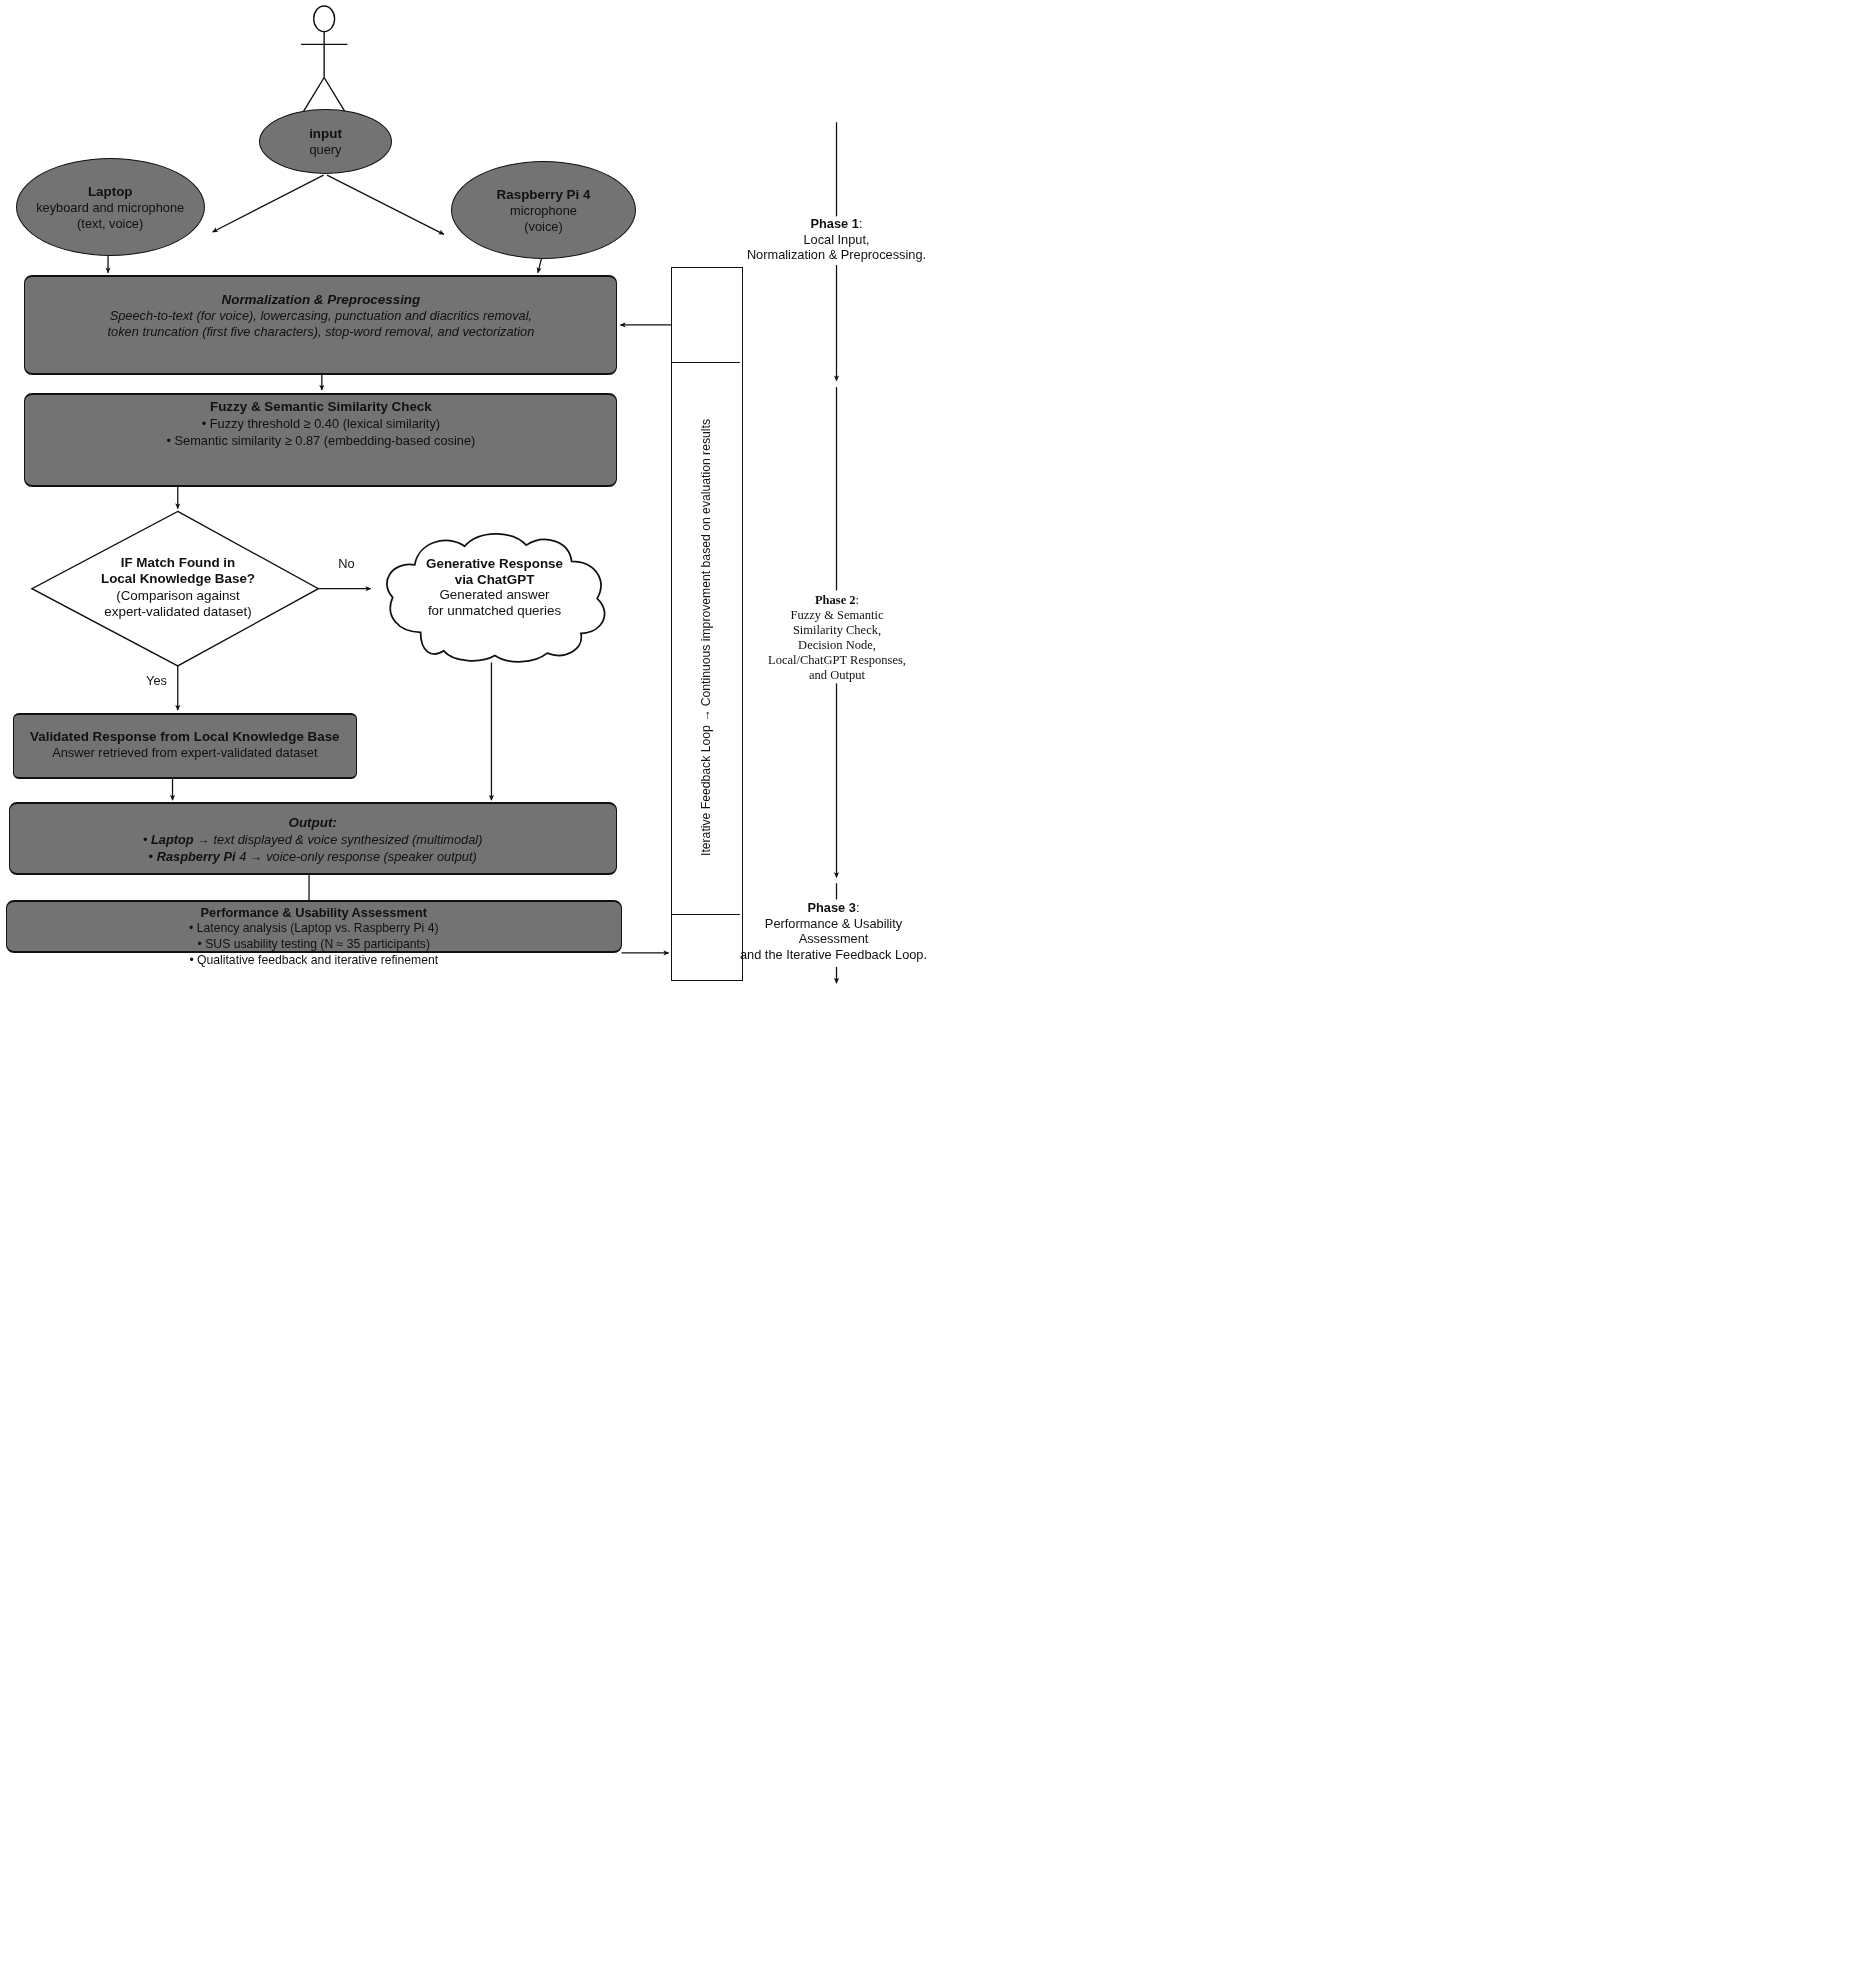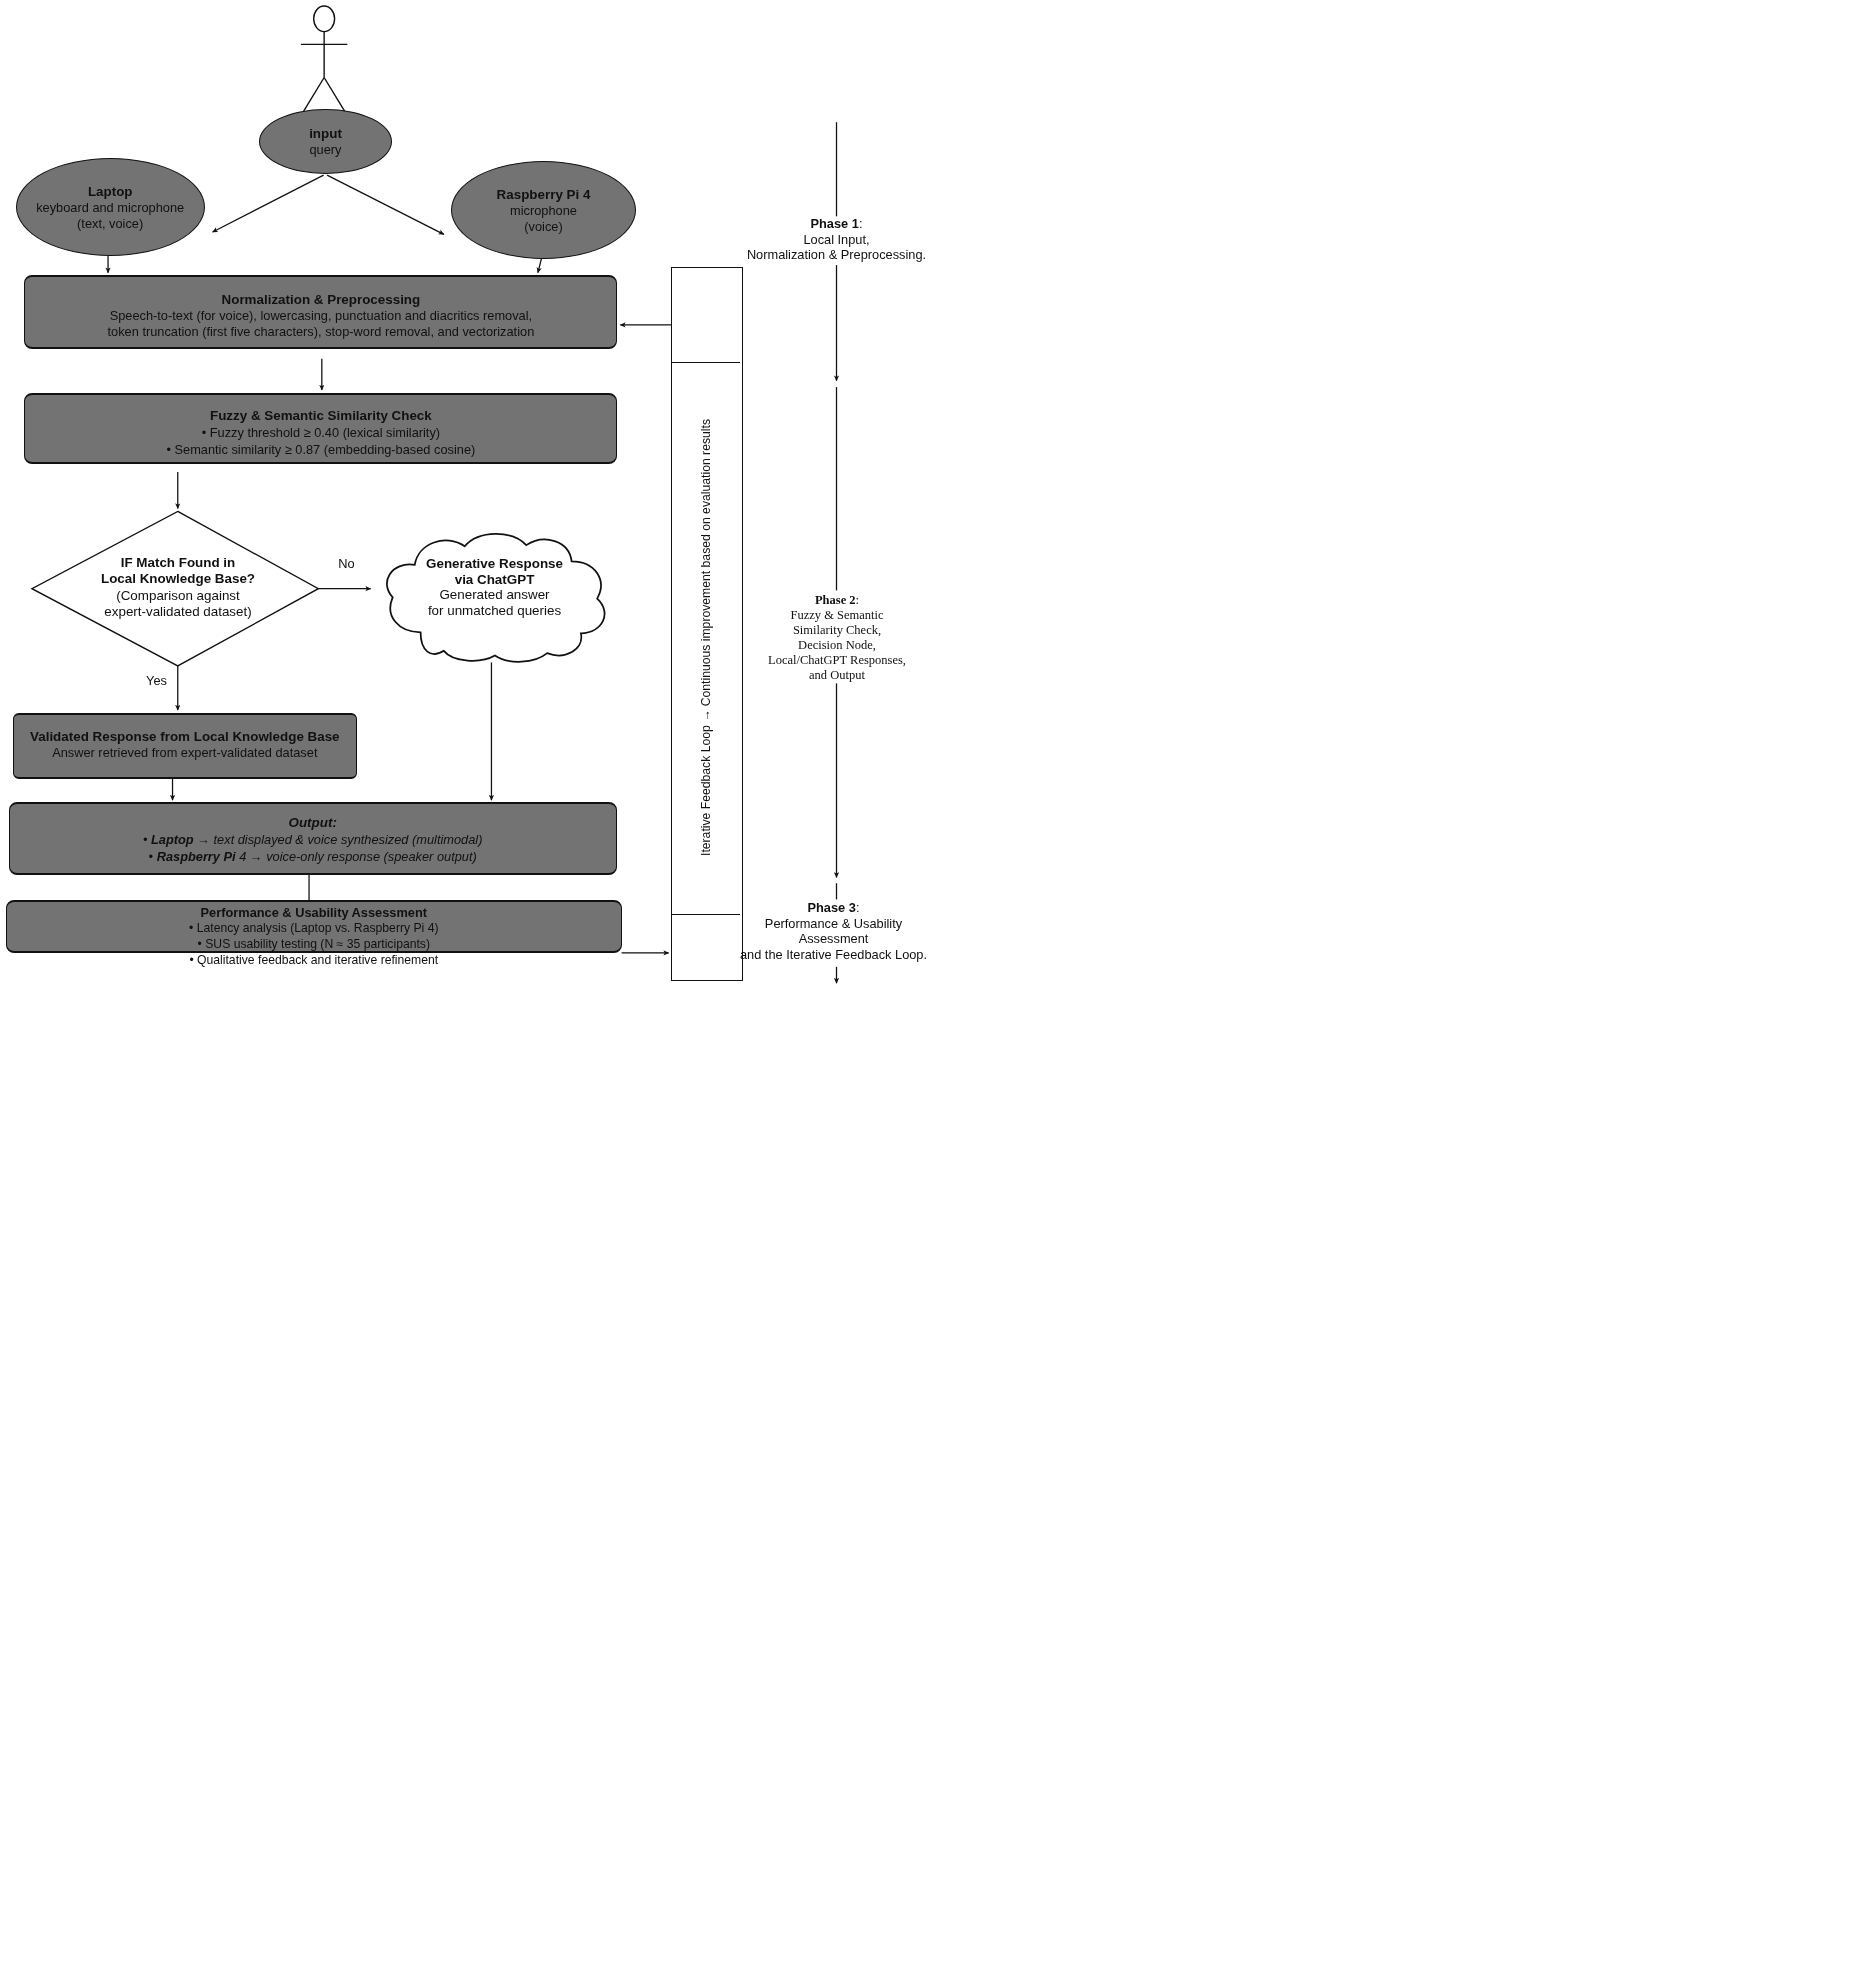--- a/index.html
+++ b/index.html
@@ -112,27 +112,27 @@
     <div class="body-line">keyboard and microphone</div>
     <div class="body-line">(text, voice)</div>
   </div>
 
   <div class="node ellipse" style="left:451px;top:161px;width:185px;height:98px;">
     <div class="title">Raspberry Pi 4</div>
     <div class="body-line">microphone</div>
     <div class="body-line">(voice)</div>
   </div>
 
-  <div class="node rbox" style="left:24.4px;top:275px;width:593px;height:74px;padding-top:14px;">
+  <div class="node rbox" style="left:24.4px;top:275px;width:593px;height:100px;padding-top:14px;font-style:italic;">
     <div class="title">Normalization &amp; Preprocessing</div>
     <div class="body-line">Speech-to-text (for voice), lowercasing, punctuation and diacritics removal,</div>
     <div class="body-line">token truncation (first five characters), stop-word removal, and vectorization</div>
   </div>
 
-  <div class="node rbox" style="left:24.4px;top:393px;width:593px;height:71px;padding-top:12px;">
+  <div class="node rbox" style="left:24.4px;top:393px;width:593px;height:94px;padding-top:3px;">
     <div class="title">Fuzzy &amp; Semantic Similarity Check</div>
     <div class="bullet-line">• Fuzzy threshold ≥ 0.40 (lexical similarity)</div>
     <div class="bullet-line">• Semantic similarity ≥ 0.87 (embedding-based cosine)</div>
   </div>
 
   <div class="txt diamond-text" style="left:62px;top:555px;width:232px;font-size:13.4px;line-height:16.3px;">
     <div class="b">IF Match Found in</div>
     <div class="b">Local Knowledge Base?</div>
     <div>(Comparison against</div>
     <div>expert-validated dataset)</div>

